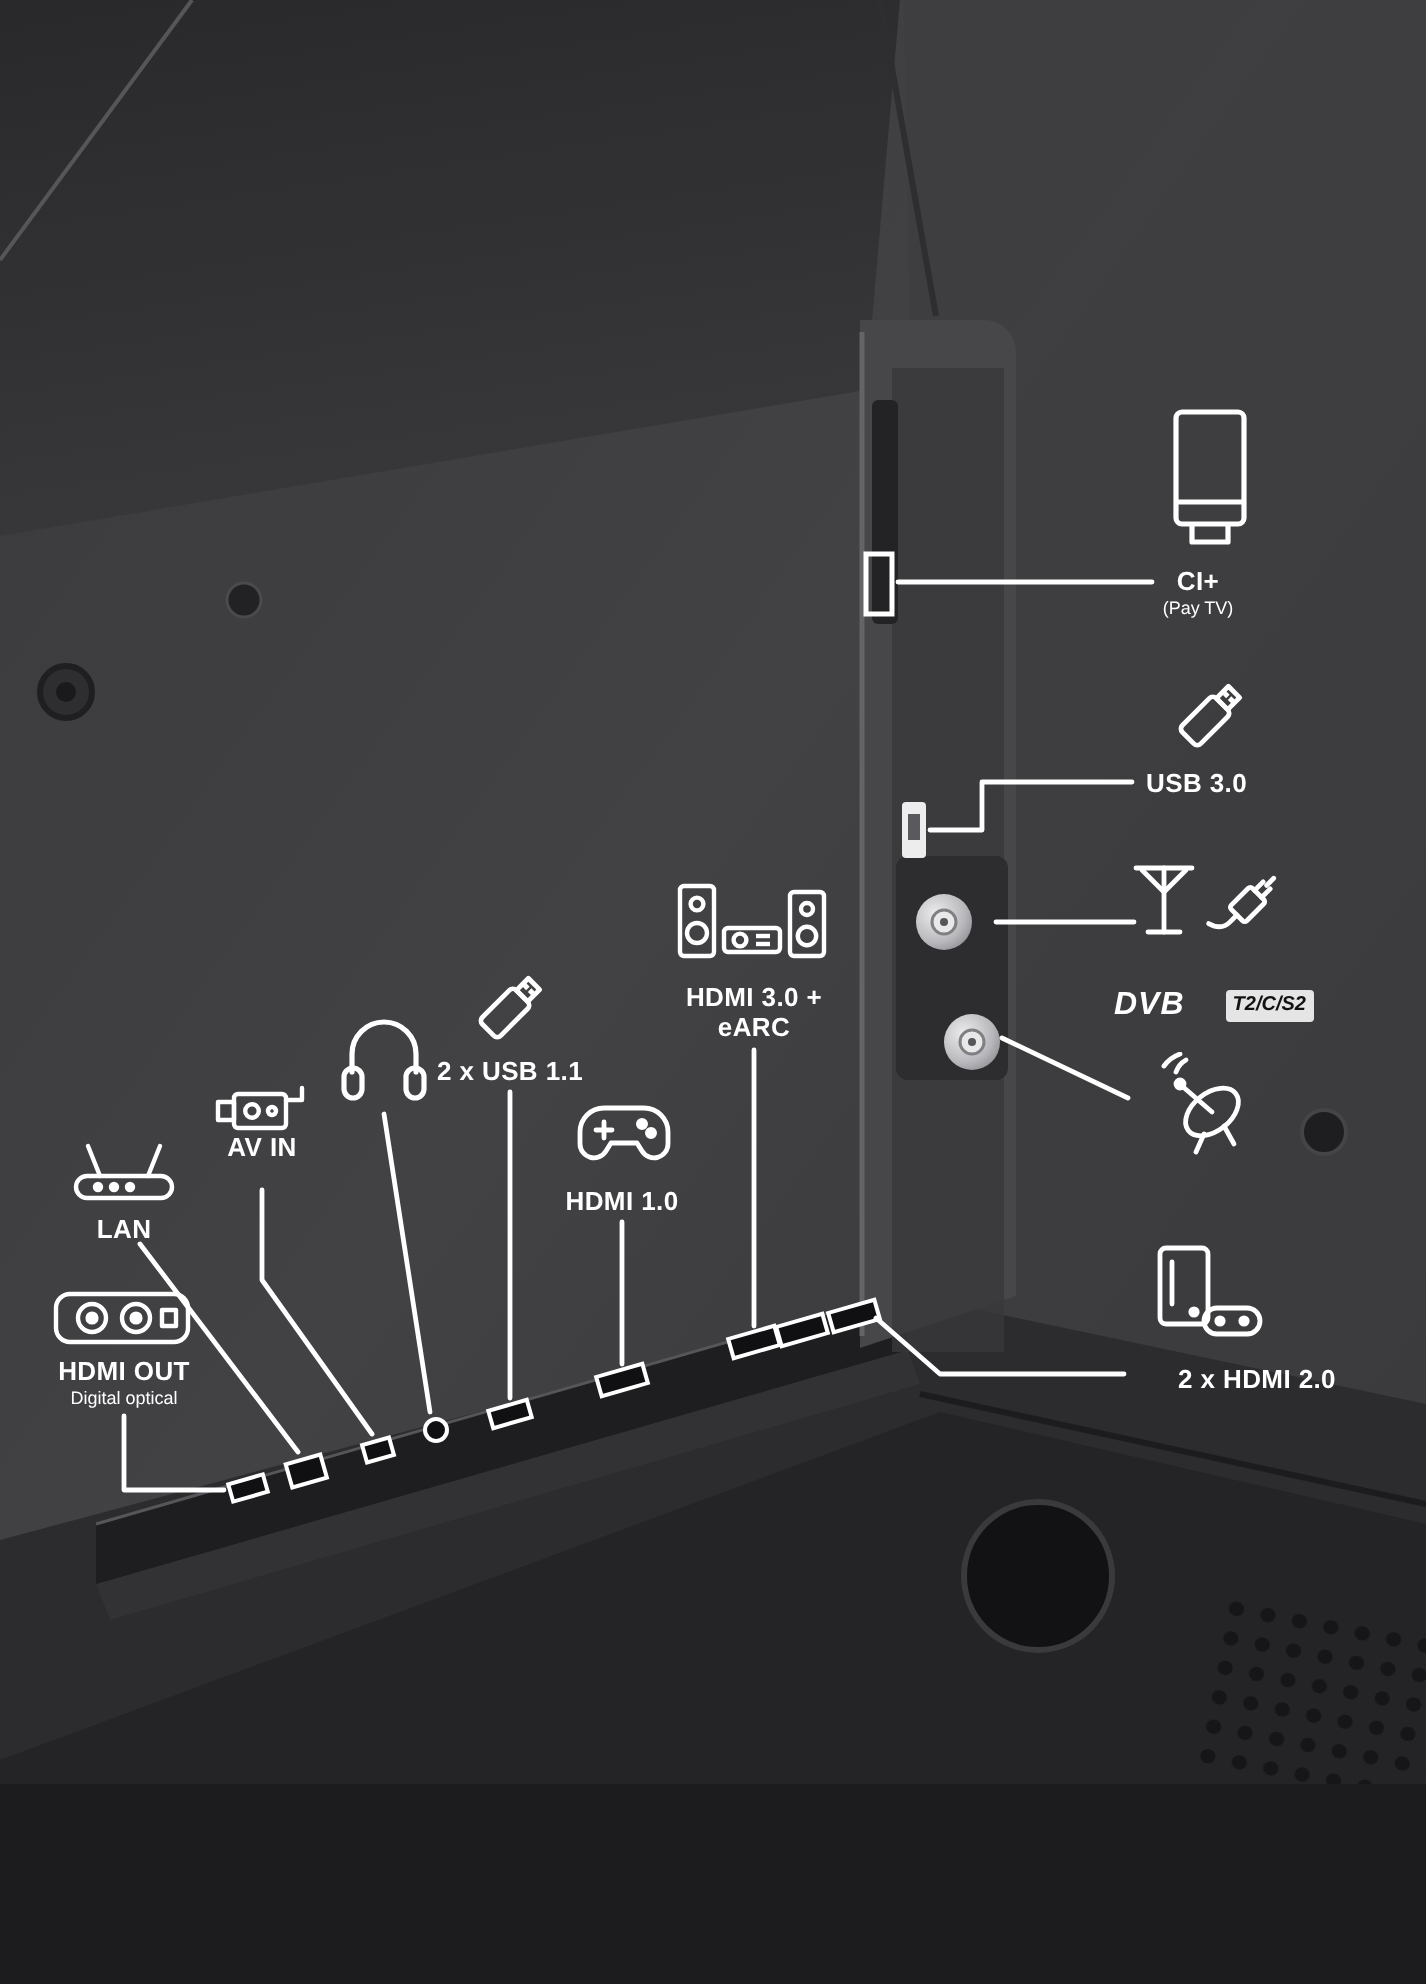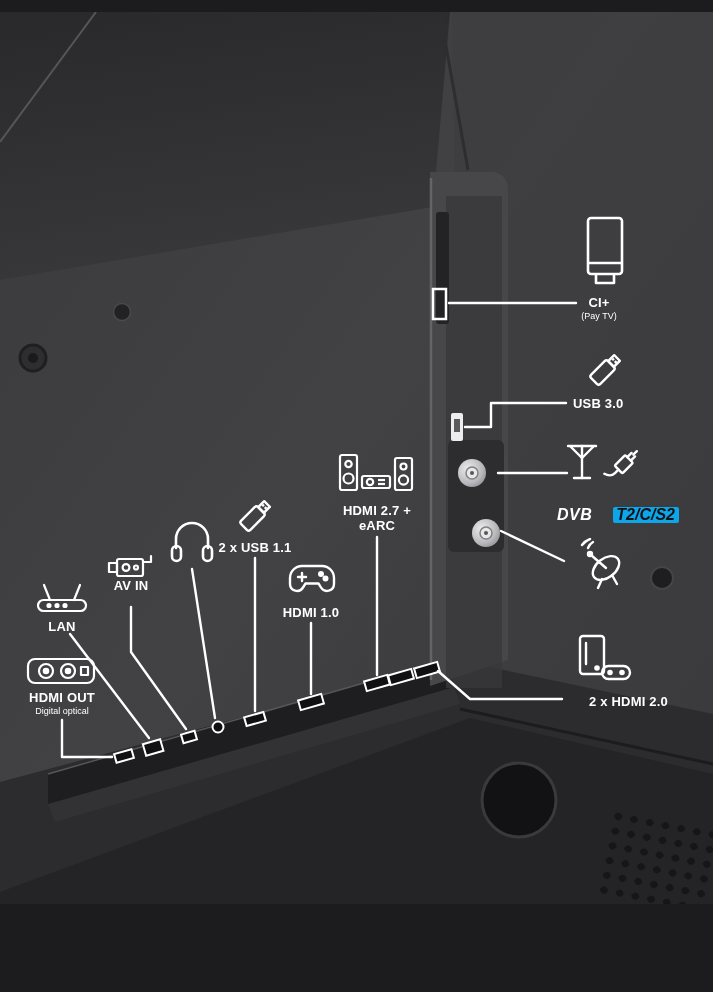--- a/index.html
+++ b/index.html
@@ -1,32 +1,32 @@
 <!DOCTYPE html>
 <html><head>
 <meta charset="utf-8">
 <style>
   * { margin:0; padding:0; box-sizing:border-box; }
   html,body { background:#1c1c1e; }
   body { font-family:"Liberation Sans", sans-serif; }
   .stage {
-    position:relative; width:713px; height:892px; margin:12px auto;
+    position:relative; width:713px; height:892px; margin:0 auto;
     background:#39393b; overflow:hidden;
   }
   .bg { position:absolute; left:0; top:0; }
   .icon { position:absolute; }
   .lbl { position:absolute; color:#fff; text-align:center; white-space:nowrap; }
   .lbl.left-align { text-align:right; }
   .lbl .t { font-size:13px; font-weight:700; letter-spacing:0.2px; line-height:15px; }
   .lbl .s { font-size:9px; font-weight:400; margin-top:1px; line-height:11px; }
   .center { transform:translateX(-50%); }
   .dvb { position:absolute; display:flex; align-items:center; gap:19px; color:#fff; }
   .dvb .brand { font-weight:700; font-style:italic; font-size:16px; letter-spacing:0.5px; padding-right:2px; }
-  .dvb .badge { background:#0ea5e9; color:#131315; font-weight:700; font-style:italic;
-                font-size:16px; line-height:14px; padding:1px 4px 1px 3px; border-radius:2px; }
+  .dvb .badge { background:#e5e5e5; color:#131315; font-weight:700; font-style:italic;
+                font-size:10px; line-height:14px; padding:1px 4px 1px 3px; border-radius:2px; }
   .vents {
     position:absolute; left:602px; top:806px; width:118px; height:92px;
     background-image:radial-gradient(#161618 3.6px, transparent 4px);
     background-size:16px 15px; transform:rotate(11deg);
   }
 </style>
 </head>
 <body>
 
 <div class="stage">
@@ -276,21 +276,21 @@
   <div class="dvb" style="left:557px;top:494px">
     <span class="brand">DVB</span>
     <span class="badge">T2/C/S2</span>
   </div>
 
   <div class="lbl left-align" style="left:589px;top:682px">
     <div class="t">2 x HDMI 2.0</div>
   </div>
 
   <div class="lbl center" style="left:377px;top:491px">
-    <div class="t">HDMI 2.7 +</div>
+    <div class="t">HDMI 3.0 +</div>
     <div class="t">eARC</div>
   </div>
 
   <div class="lbl center" style="left:311px;top:593px">
     <div class="t">HDMI 1.0</div>
   </div>
 
   <div class="lbl center" style="left:255px;top:528px">
     <div class="t">2 x USB 1.1</div>
   </div>

